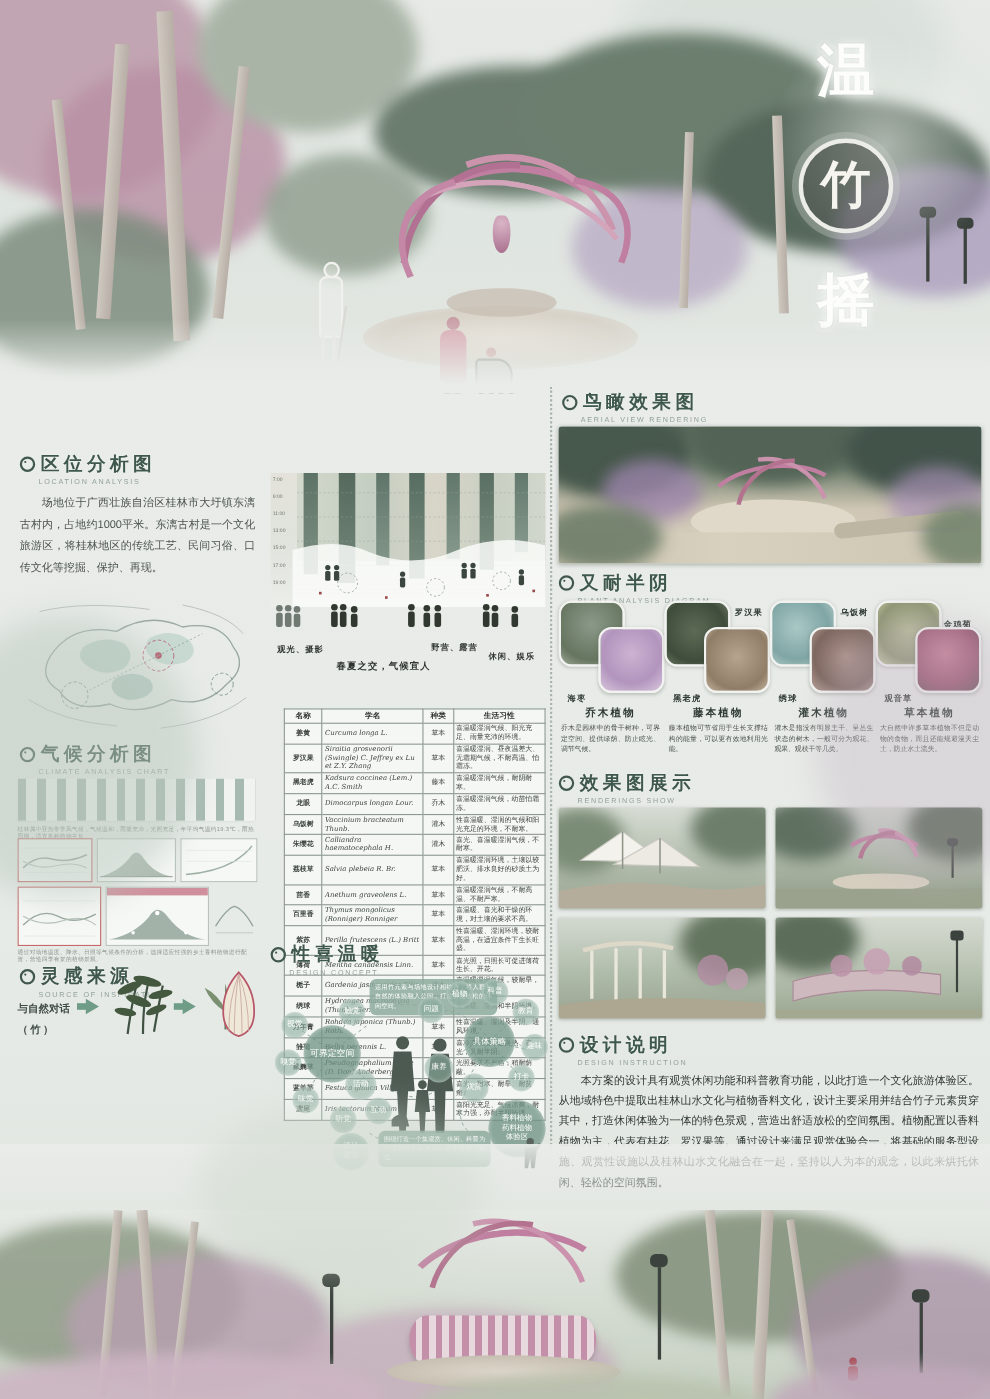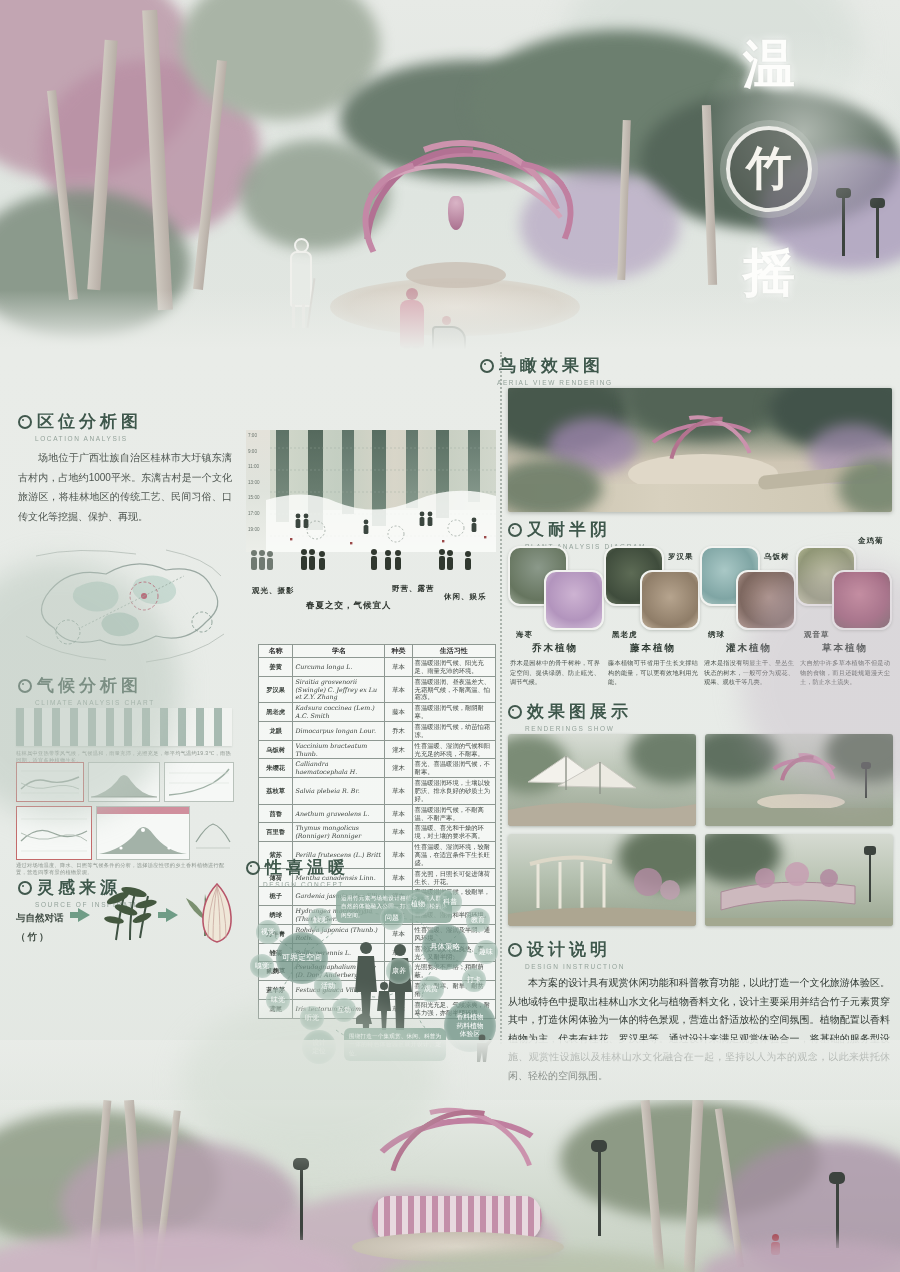--- a/index.html
+++ b/index.html
@@ -506,21 +506,21 @@
     <svg style="position:absolute;left:228px;top:146px;" width="26" height="30" viewBox="0 0 26 30">
       <g fill="#5a655d">
           <circle cx="14" cy="4" r="3.4"></circle>
           <path d="M9 9 h9 l4 -4 2 2 -4 5 -2 16 h-3 l-1 -10 -2 10 h-3 Z"></path>
         </g>
     </svg>
   </div>
 
   <div class="dash-v" style="left:500px;top:352px;height:692px;"></div>
 
-  <div class="shead" style="left:480px;top:354px;">
+  <div class="shead" style="left:511px;top:354px;">
     <div class="row">
         <span class="hicon"></span>
       <span class="htxt">鸟瞰效果图</span>
       </div>
     <div class="hsub">AERIAL VIEW RENDERING</div>
   </div>
   <div style="position:absolute;left:508px;top:388px;width:384px;height:124px;overflow:hidden;border-radius:2px;background:linear-gradient(180deg,#59695c 0%,#71816f 30%,#cfc6b4 60%,#d9d2c2 100%);box-shadow:0 1px 4px rgba(60,70,60,.35);">
     <div class="blob" style="left:-20px;top:-16px;width:140px;height:80px;background:#47584c;"></div>
     <div class="blob" style="left:120px;top:-24px;width:150px;height:76px;background:#536456;"></div>
     <div class="blob" style="left:260px;top:-18px;width:150px;height:80px;background:#42534a;"></div>
@@ -553,21 +553,21 @@
   <div class="plabel" style="left:668px;top:552px;">罗汉果</div>
   <div class="thumb" style="left:640px;top:570px;background:radial-gradient(circle at 50% 45%,#b6a48e,#8f7d68 70%,#c5b49e);"></div>
   <div class="plabel" style="left:612px;top:630px;">黑老虎</div>
 
   <div class="thumb" style="left:700px;top:546px;background:radial-gradient(circle at 40% 40%,#a9c8c6,#7fa5a4 60%,#c3d8d4);"></div>
   <div class="plabel" style="left:764px;top:552px;">乌饭树</div>
   <div class="thumb" style="left:736px;top:570px;background:radial-gradient(circle at 55% 45%,#a98f87,#7d675f 65%,#b9a098);"></div>
   <div class="plabel" style="left:708px;top:630px;">绣球</div>
 
   <div class="thumb" style="left:796px;top:546px;background:radial-gradient(circle at 50% 45%,#b3b894,#8e9573 65%,#c8cba6);"></div>
-  <div class="plabel" style="left:858px;top:536px;">金鸡菊</div>
+  <div class="plabel" style="left:858px;top:563px;">金鸡菊</div>
   <div class="thumb" style="left:832px;top:570px;background:radial-gradient(circle at 45% 40%,#c4798f,#9c5570 60%,#6b5356);"></div>
   <div class="plabel" style="left:804px;top:630px;">观音草</div>
 
   <div class="cat" style="left:510px;top:642px;">
     <div class="cname">乔木植物</div>
     <div class="cdesc">乔木是园林中的骨干树种，可界定空间、提供绿荫、防止眩光、调节气候。</div>
   </div>
   <div class="cat" style="left:608px;top:642px;">
     <div class="cname">藤本植物</div>
     <div class="cdesc">藤本植物可节省用于生长支撑结构的能量，可以更有效地利用光能。</div>

